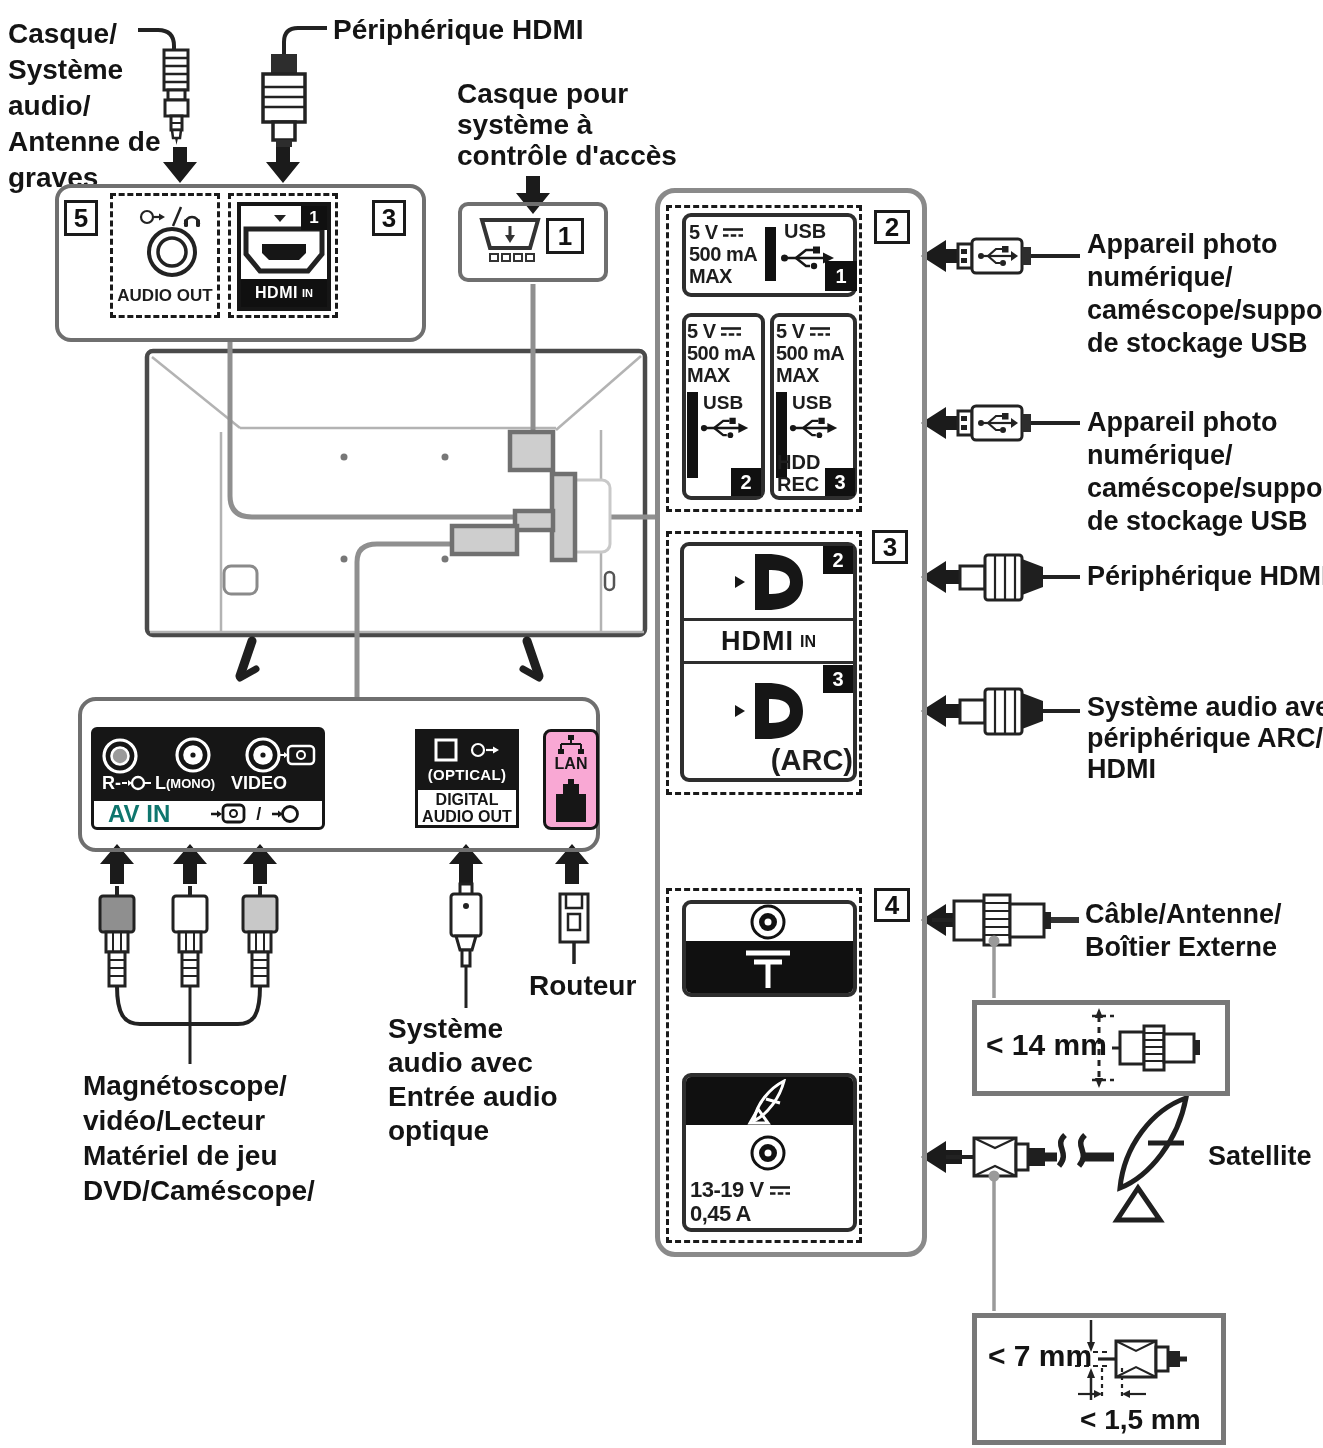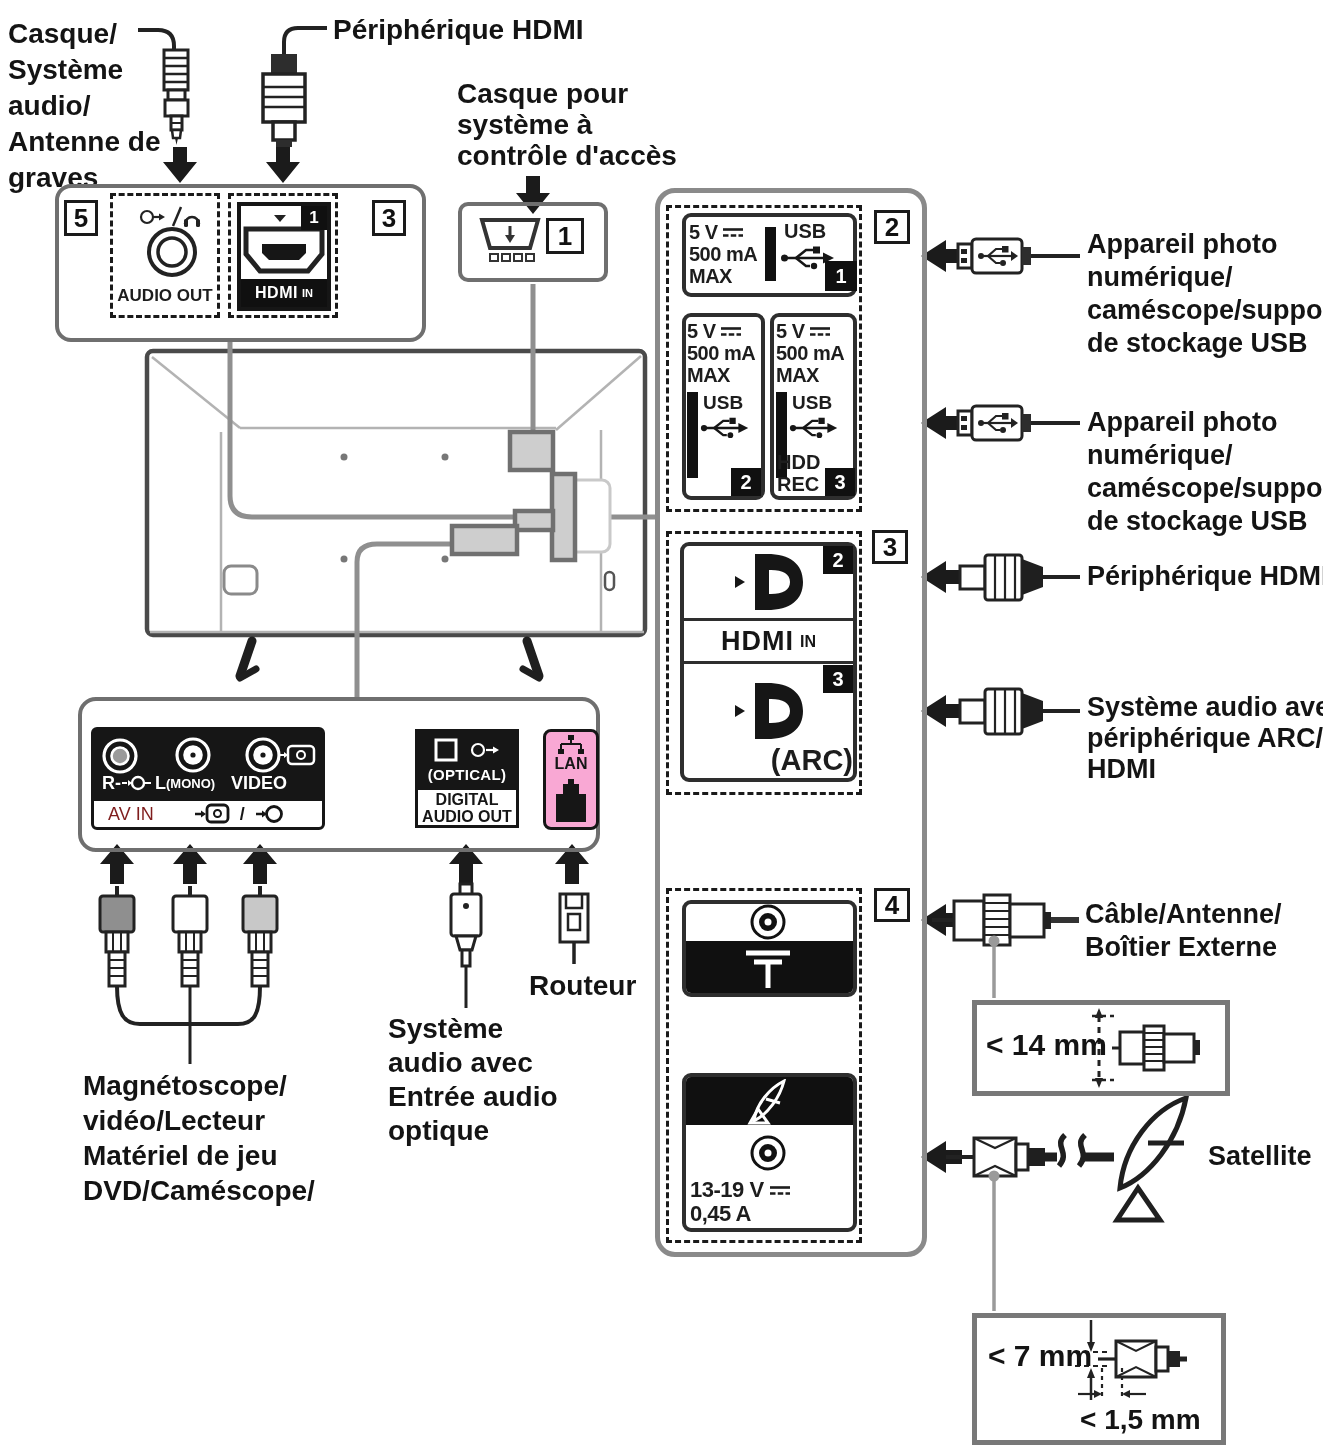--- a/index.html
+++ b/index.html
@@ -501,21 +501,21 @@
         <polygon points="7,5 11,8 7,11" fill="#fff"></polygon>
         <circle cx="17" cy="8" r="6" fill="none" stroke="#fff" stroke-width="2.4"></circle>
         <path d="M24,8 h6" stroke="#fff" stroke-width="2.2"></path>
       </svg>
       <span>L</span>
       <span style="font-size:13px">(MONO)</span>
       <span style="width:16px"></span>
       <span>VIDEO</span>
     </div>
     <div style="position:absolute;left:0;bottom:0;width:228px;height:29px;background:#fff;border-top:3px solid #161616;box-sizing:border-box;display:flex;align-items:center;padding-left:14px;gap:10px">
-      <span style="color:#7f1d1d;font-weight:400;font-size:18px">AV IN</span>
+      <span style="color:#0f766e;font-weight:700;font-size:24px">AV IN</span>
       <span style="width:20px"></span>
       <svg width="36" height="22" viewBox="0 0 36 22">
         <path d="M1,11 h6" stroke="#161616" stroke-width="2.5"></path>
         <polygon points="7,7.5 12,11 7,14.5" fill="#161616"></polygon>
         <rect x="13" y="2" width="21" height="17" rx="4" fill="none" stroke="#161616" stroke-width="2.8"></rect>
         <circle cx="23.5" cy="10.5" r="3.5" fill="none" stroke="#161616" stroke-width="2"></circle>
       </svg>
       <span style="color:#161616;font-weight:700;font-size:18px">/</span>
       <svg width="28" height="22" viewBox="0 0 28 22">
         <path d="M1,11 h6" stroke="#161616" stroke-width="2.5"></path>

